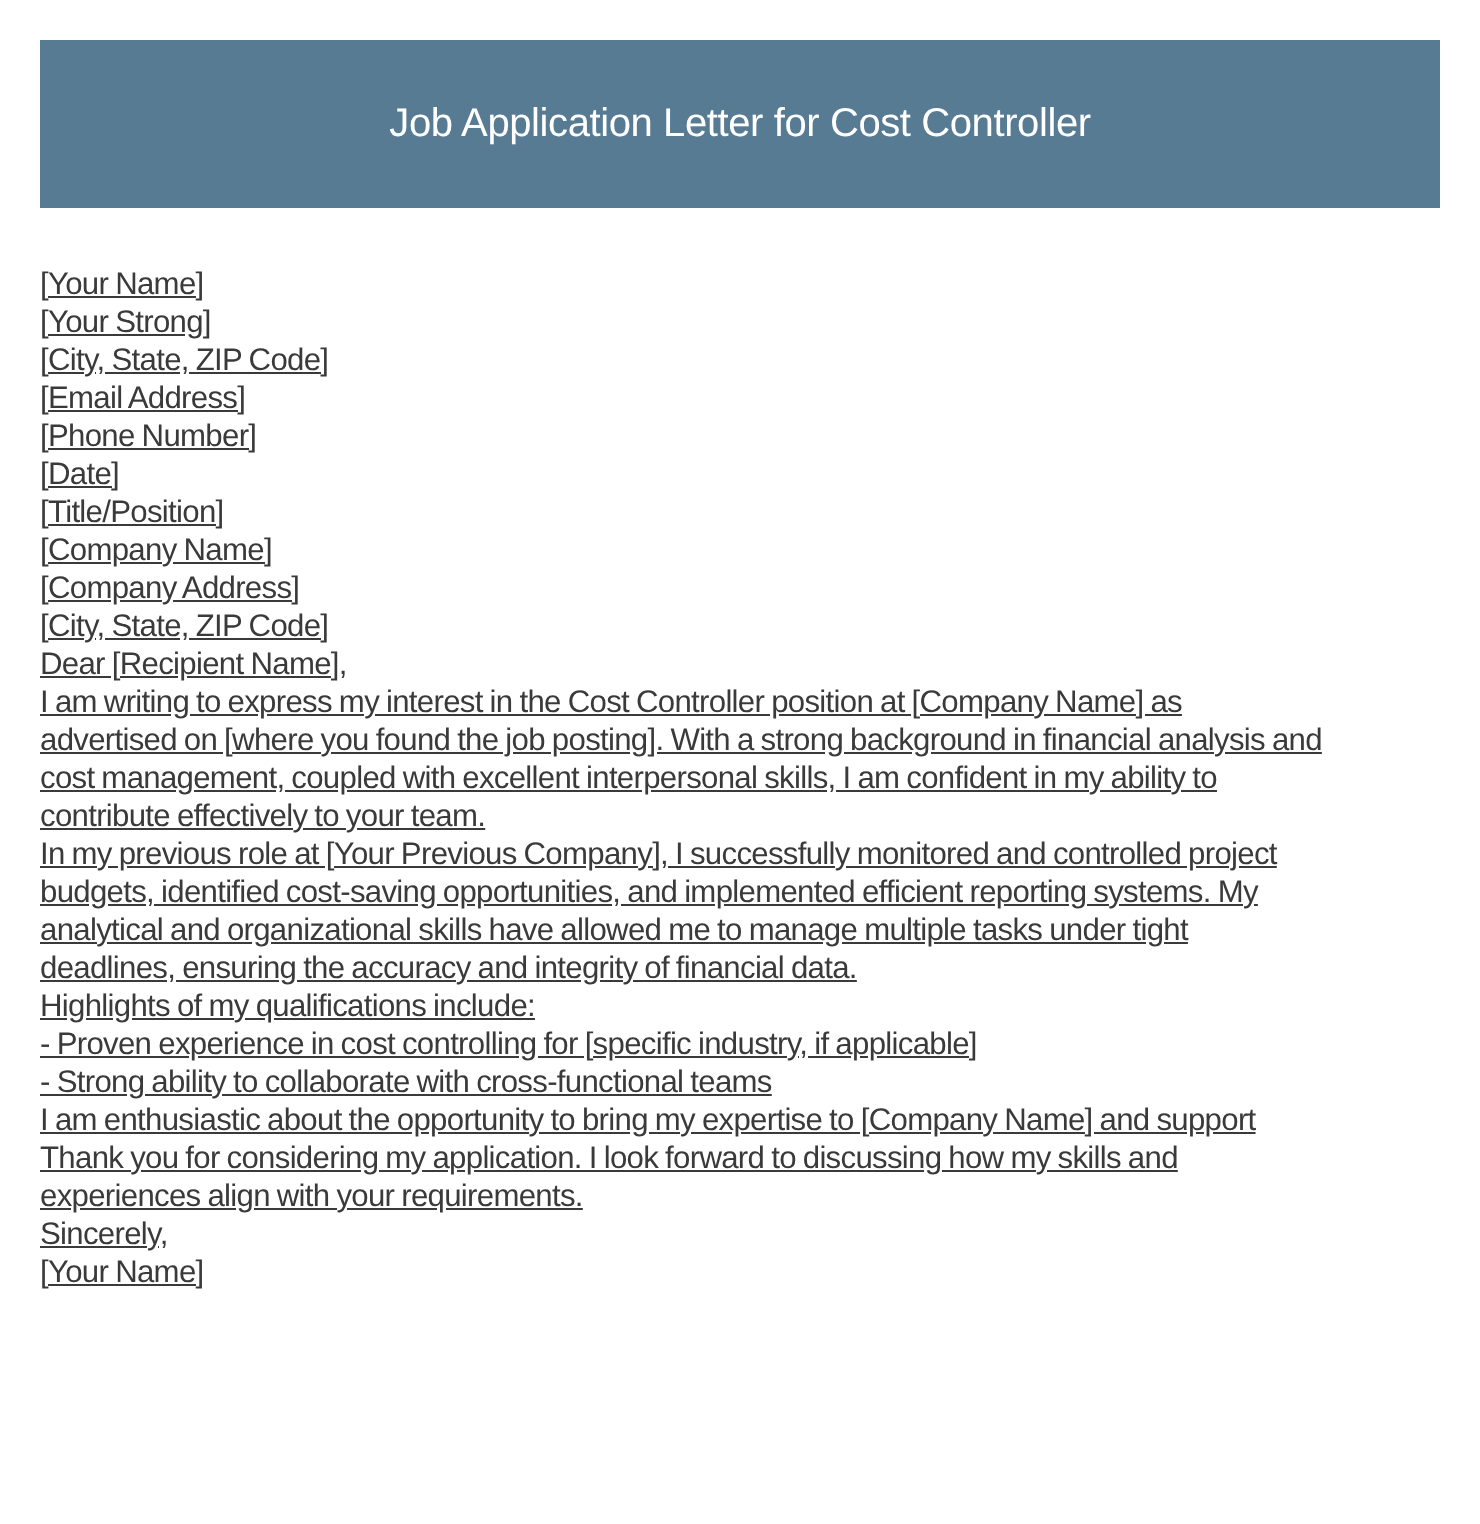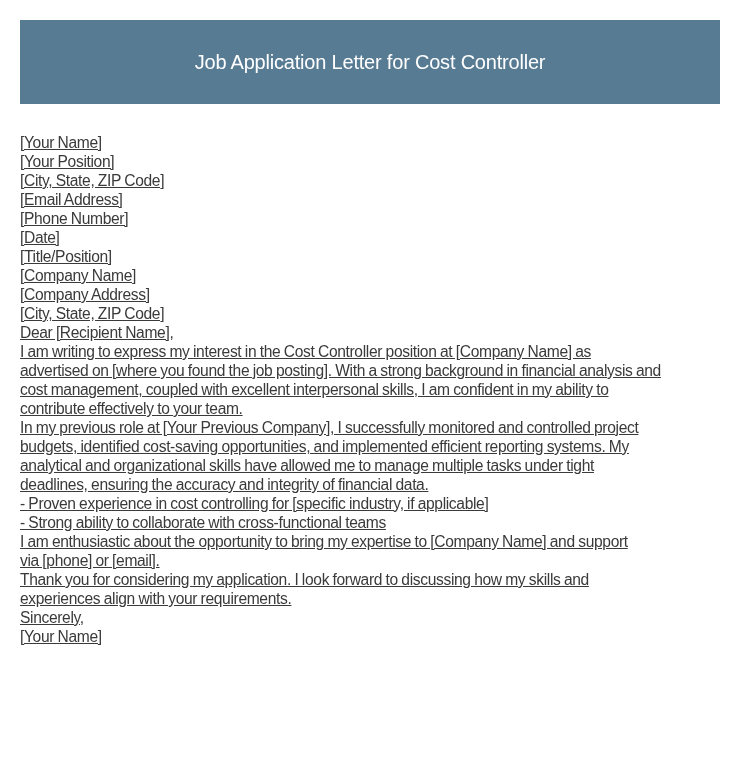--- a/index.html
+++ b/index.html
@@ -62,21 +62,21 @@
 <div class="page">
 
   <div class="header">
     <h1 class="header-title">Job Application Letter for Cost Controller</h1>
   </div>
 
   <div class="letter">
 
     <div class="para">
       <span class="line">[Your Name]</span>
-      <span class="line">[Your Position]</span>
+      <span class="line">[Your Strong]</span>
       <span class="line">[City, State, ZIP Code]</span>
       <span class="line">[Email Address]</span>
       <span class="line">[Phone Number]</span>
       <span class="line">[Date]</span>
     </div>
 
     <div class="para">
       <span class="line">[Title/Position]</span>
       <span class="line">[Company Name]</span>
       <span class="line">[Company Address]</span>
@@ -92,29 +92,29 @@
       <span class="line">contribute effectively to your team.</span>
     </div>
 
     <div class="para">
       <span class="line">In my previous role at [Your Previous Company], I successfully monitored and controlled project</span>
       <span class="line">budgets, identified cost-saving opportunities, and implemented efficient reporting systems. My</span>
       <span class="line">analytical and organizational skills have allowed me to manage multiple tasks under tight</span>
       <span class="line">deadlines, ensuring the accuracy and integrity of financial data.</span>
     </div>
 
+    <span class="line">Highlights of my qualifications include:</span>
 
     <div class="para">
       <span class="line">- Proven experience in cost controlling for [specific industry, if applicable]</span>
       <span class="line">- Strong ability to collaborate with cross-functional teams</span>
     </div>
 
     <div class="para">
       <span class="line">I am enthusiastic about the opportunity to bring my expertise to [Company Name] and support</span>
-      <span class="line">via [phone] or [email].</span>
     </div>
 
     <div class="para">
       <span class="line">Thank you for considering my application. I look forward to discussing how my skills and</span>
       <span class="line">experiences align with your requirements.</span>
     </div>
 
     <span class="line">Sincerely,</span>
     <span class="line">[Your Name]</span>
 

